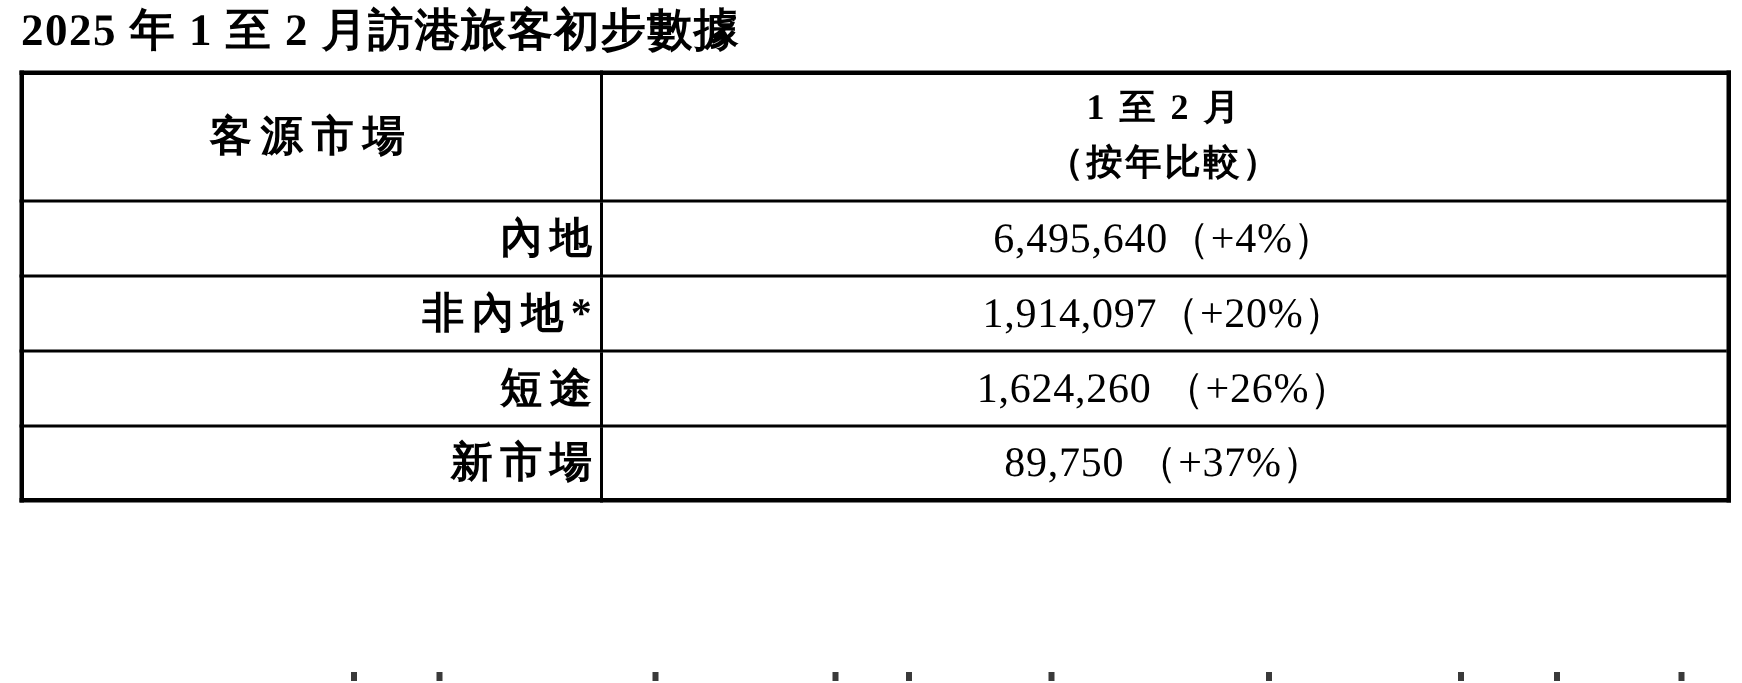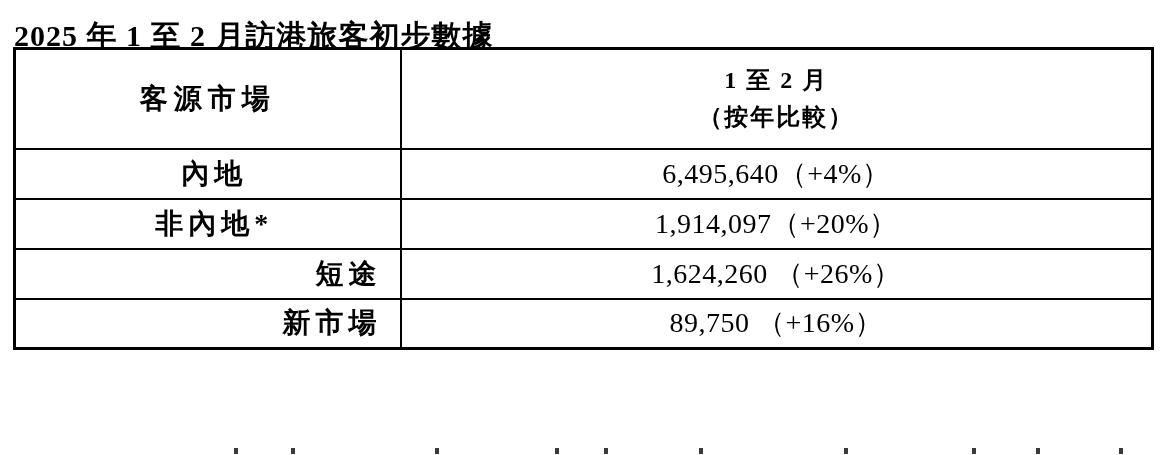--- a/index.html
+++ b/index.html
@@ -7,21 +7,21 @@
     width: 1161px; height: 455px;
     background: #ffffff;
     overflow: hidden;
     font-family: "Liberation Serif", "DejaVu Serif", serif;
     color: #000;
   }
   .page { position: relative; width: 1161px; height: 455px; }
 
   .doc-title {
     position: absolute;
-    left: 14px; top: 16px;
+    left: 14px; top: 0;
     font-size: 30px;
     font-weight: bold;
     letter-spacing: 1px;
     white-space: nowrap;
   }
 
   table.data-table {
     position: absolute;
     left: 13px; top: 47px;
     width: 1138px;
@@ -31,45 +31,44 @@
   table.data-table { border: 3px solid #000; }
   table.data-table td, table.data-table th {
     border: 2px solid #000;
     vertical-align: middle;
     background: #fff;
   }
   col.c1 { width: 386px; }
   col.c2 { width: 752px; }
 
   th.h-market {
-    height: 100px;
+    height: 85px;
     font-size: 28px;
     font-weight: bold;
     text-align: center;
     letter-spacing: 6px;
   }
   th.h-period {
     font-size: 24px;
     font-weight: bold;
     text-align: center;
     line-height: 1.55;
     letter-spacing: 2px;
   }
 
   td.market {
     height: 50px;
     font-size: 28px;
     font-weight: bold;
     letter-spacing: 5px;
     padding-left: 13px;
-    text-align: center;
+    text-align: right;
   }
   tr.indent td.market {
     text-align: right;
-    padding-right: 18px;
     padding-left: 0;
   }
   td.value {
     height: 50px;
     font-size: 28px;
     text-align: center;
     letter-spacing: 0.5px;
     margin-left: 40px;
   }
 
@@ -121,20 +120,20 @@
       <tr>
         <td class="market">非內地*</td>
         <td class="value">1,914,097（+20%）</td>
       </tr>
       <tr class="indent">
         <td class="market">短途</td>
         <td class="value">1,624,260 （+26%）</td>
       </tr>
       <tr class="indent">
         <td class="market">新市場</td>
-        <td class="value">89,750 （+16%）</td>
+        <td class="value">89,750 （+37%）</td>
       </tr>
     </tbody>
   </table>
 
   <div class="clipped-footnote"></div>
 
 </div>
 
 </body></html>

